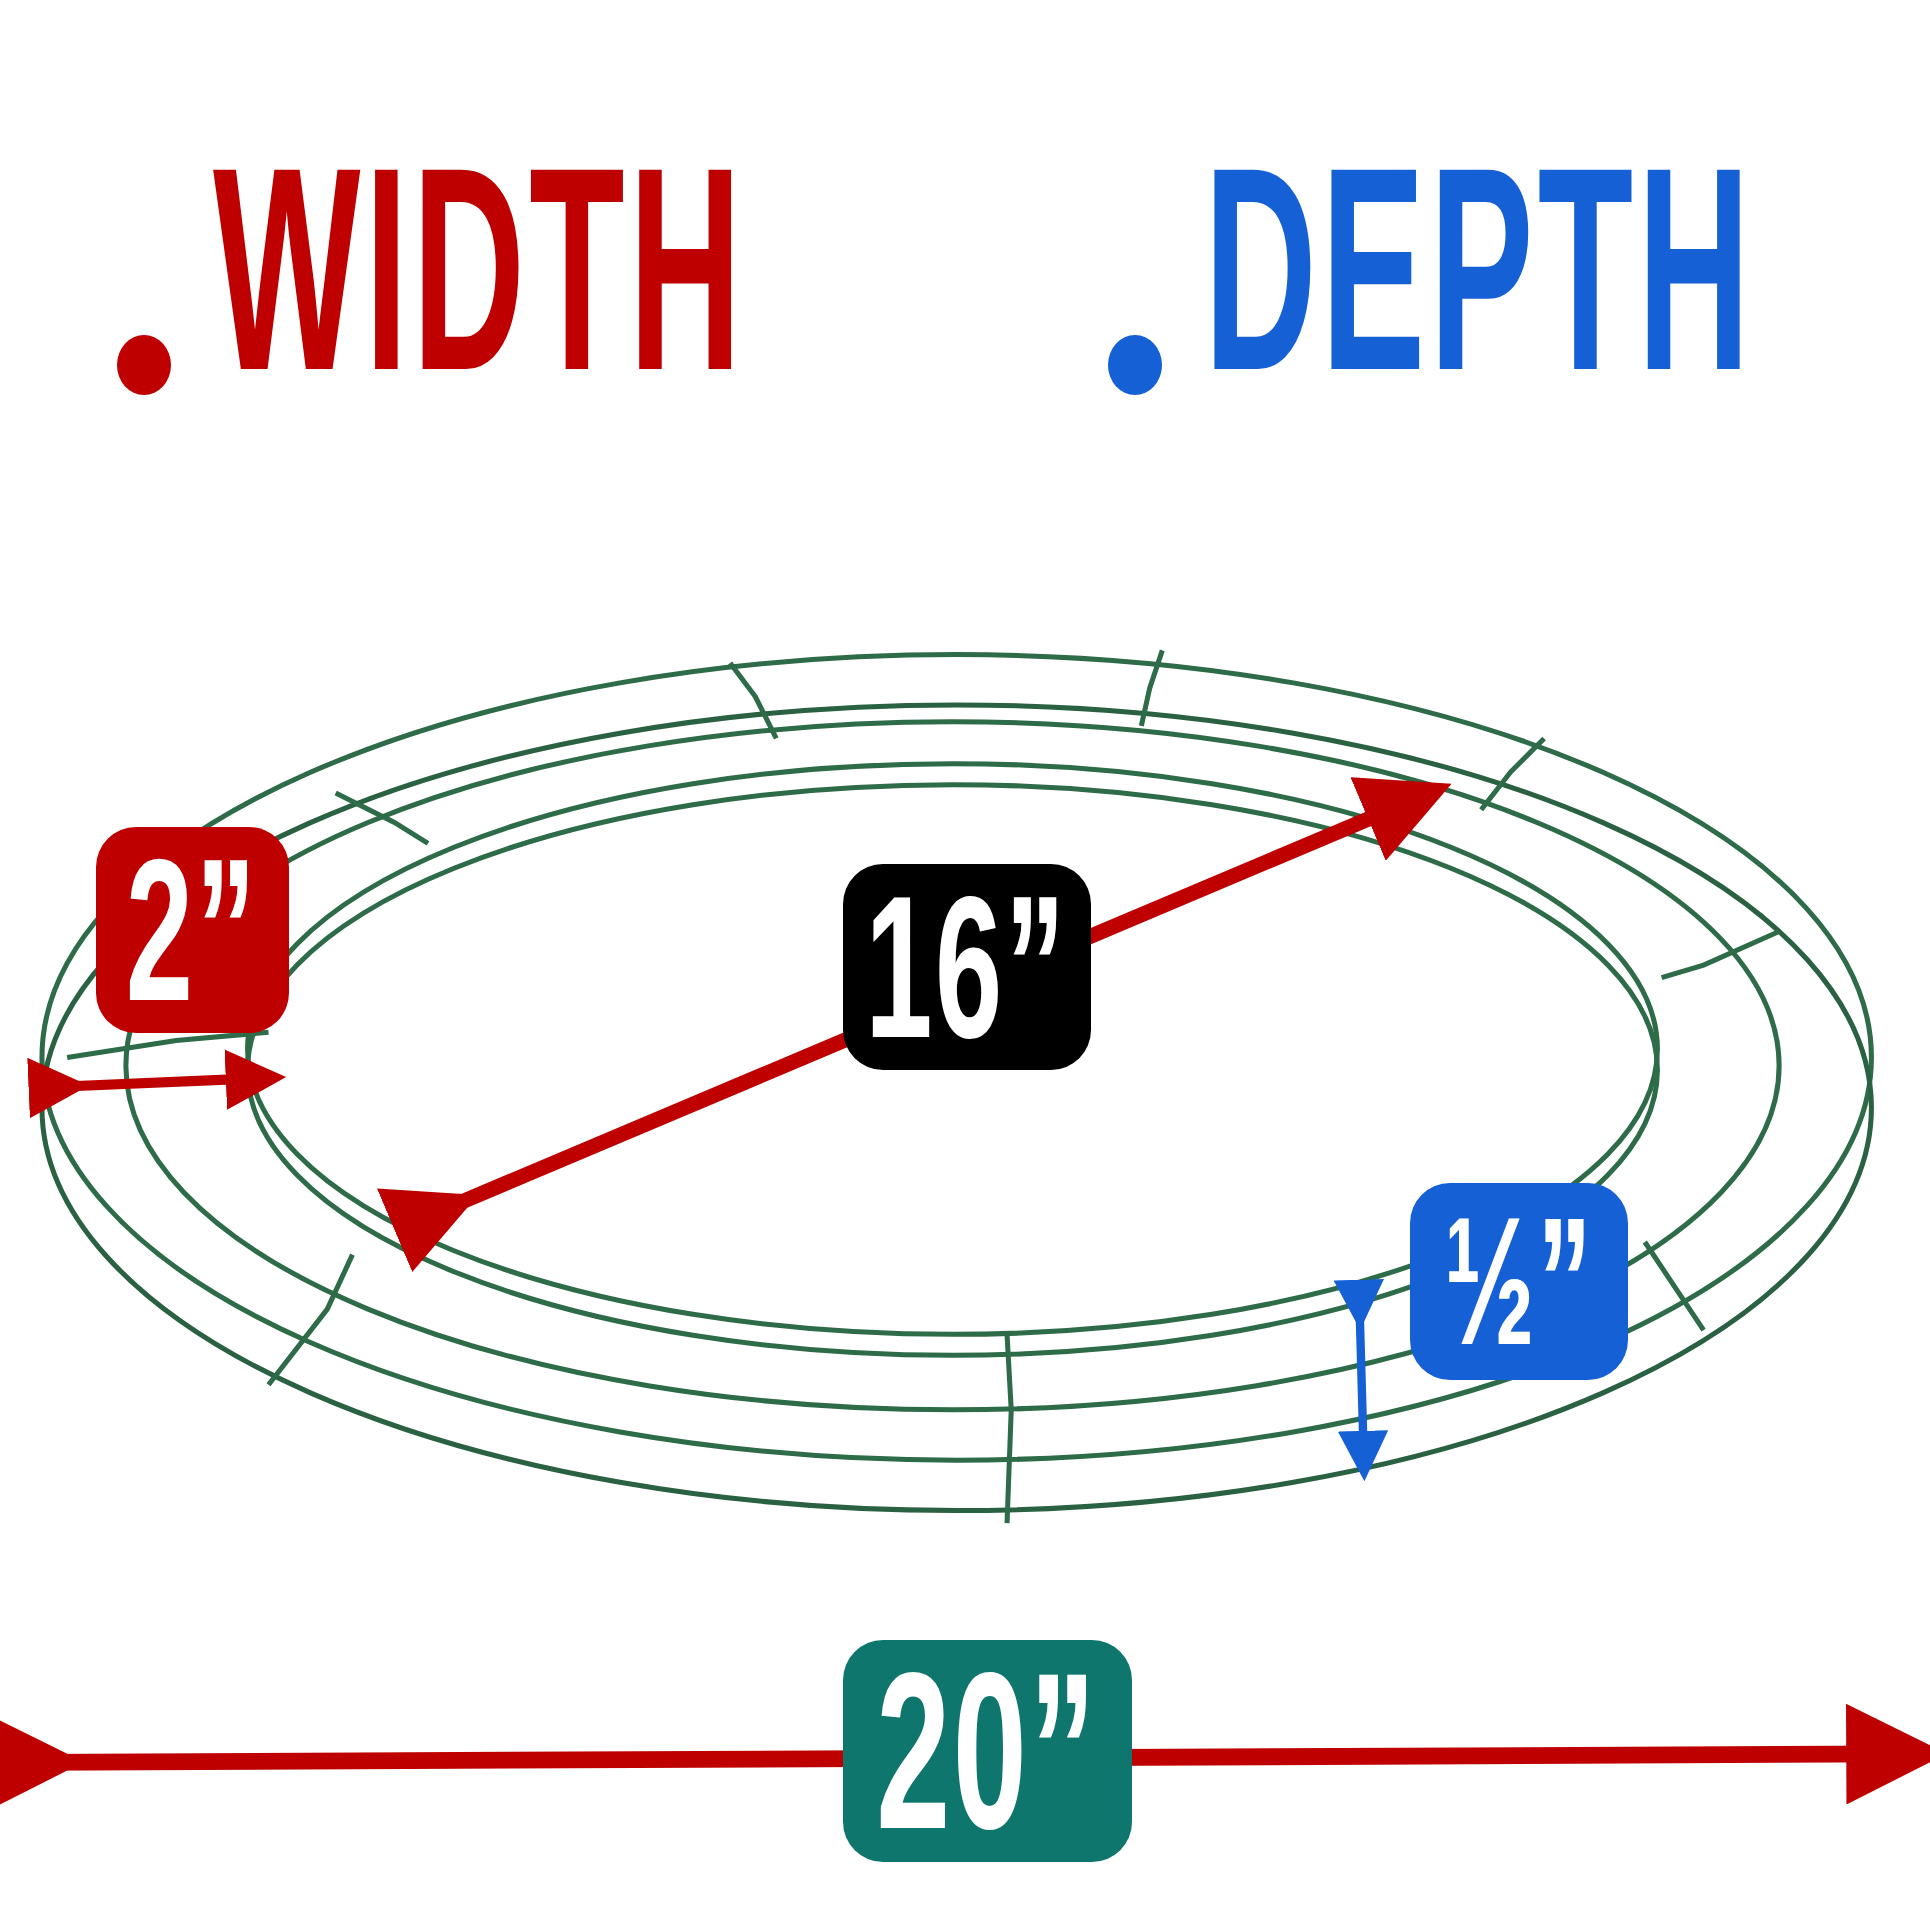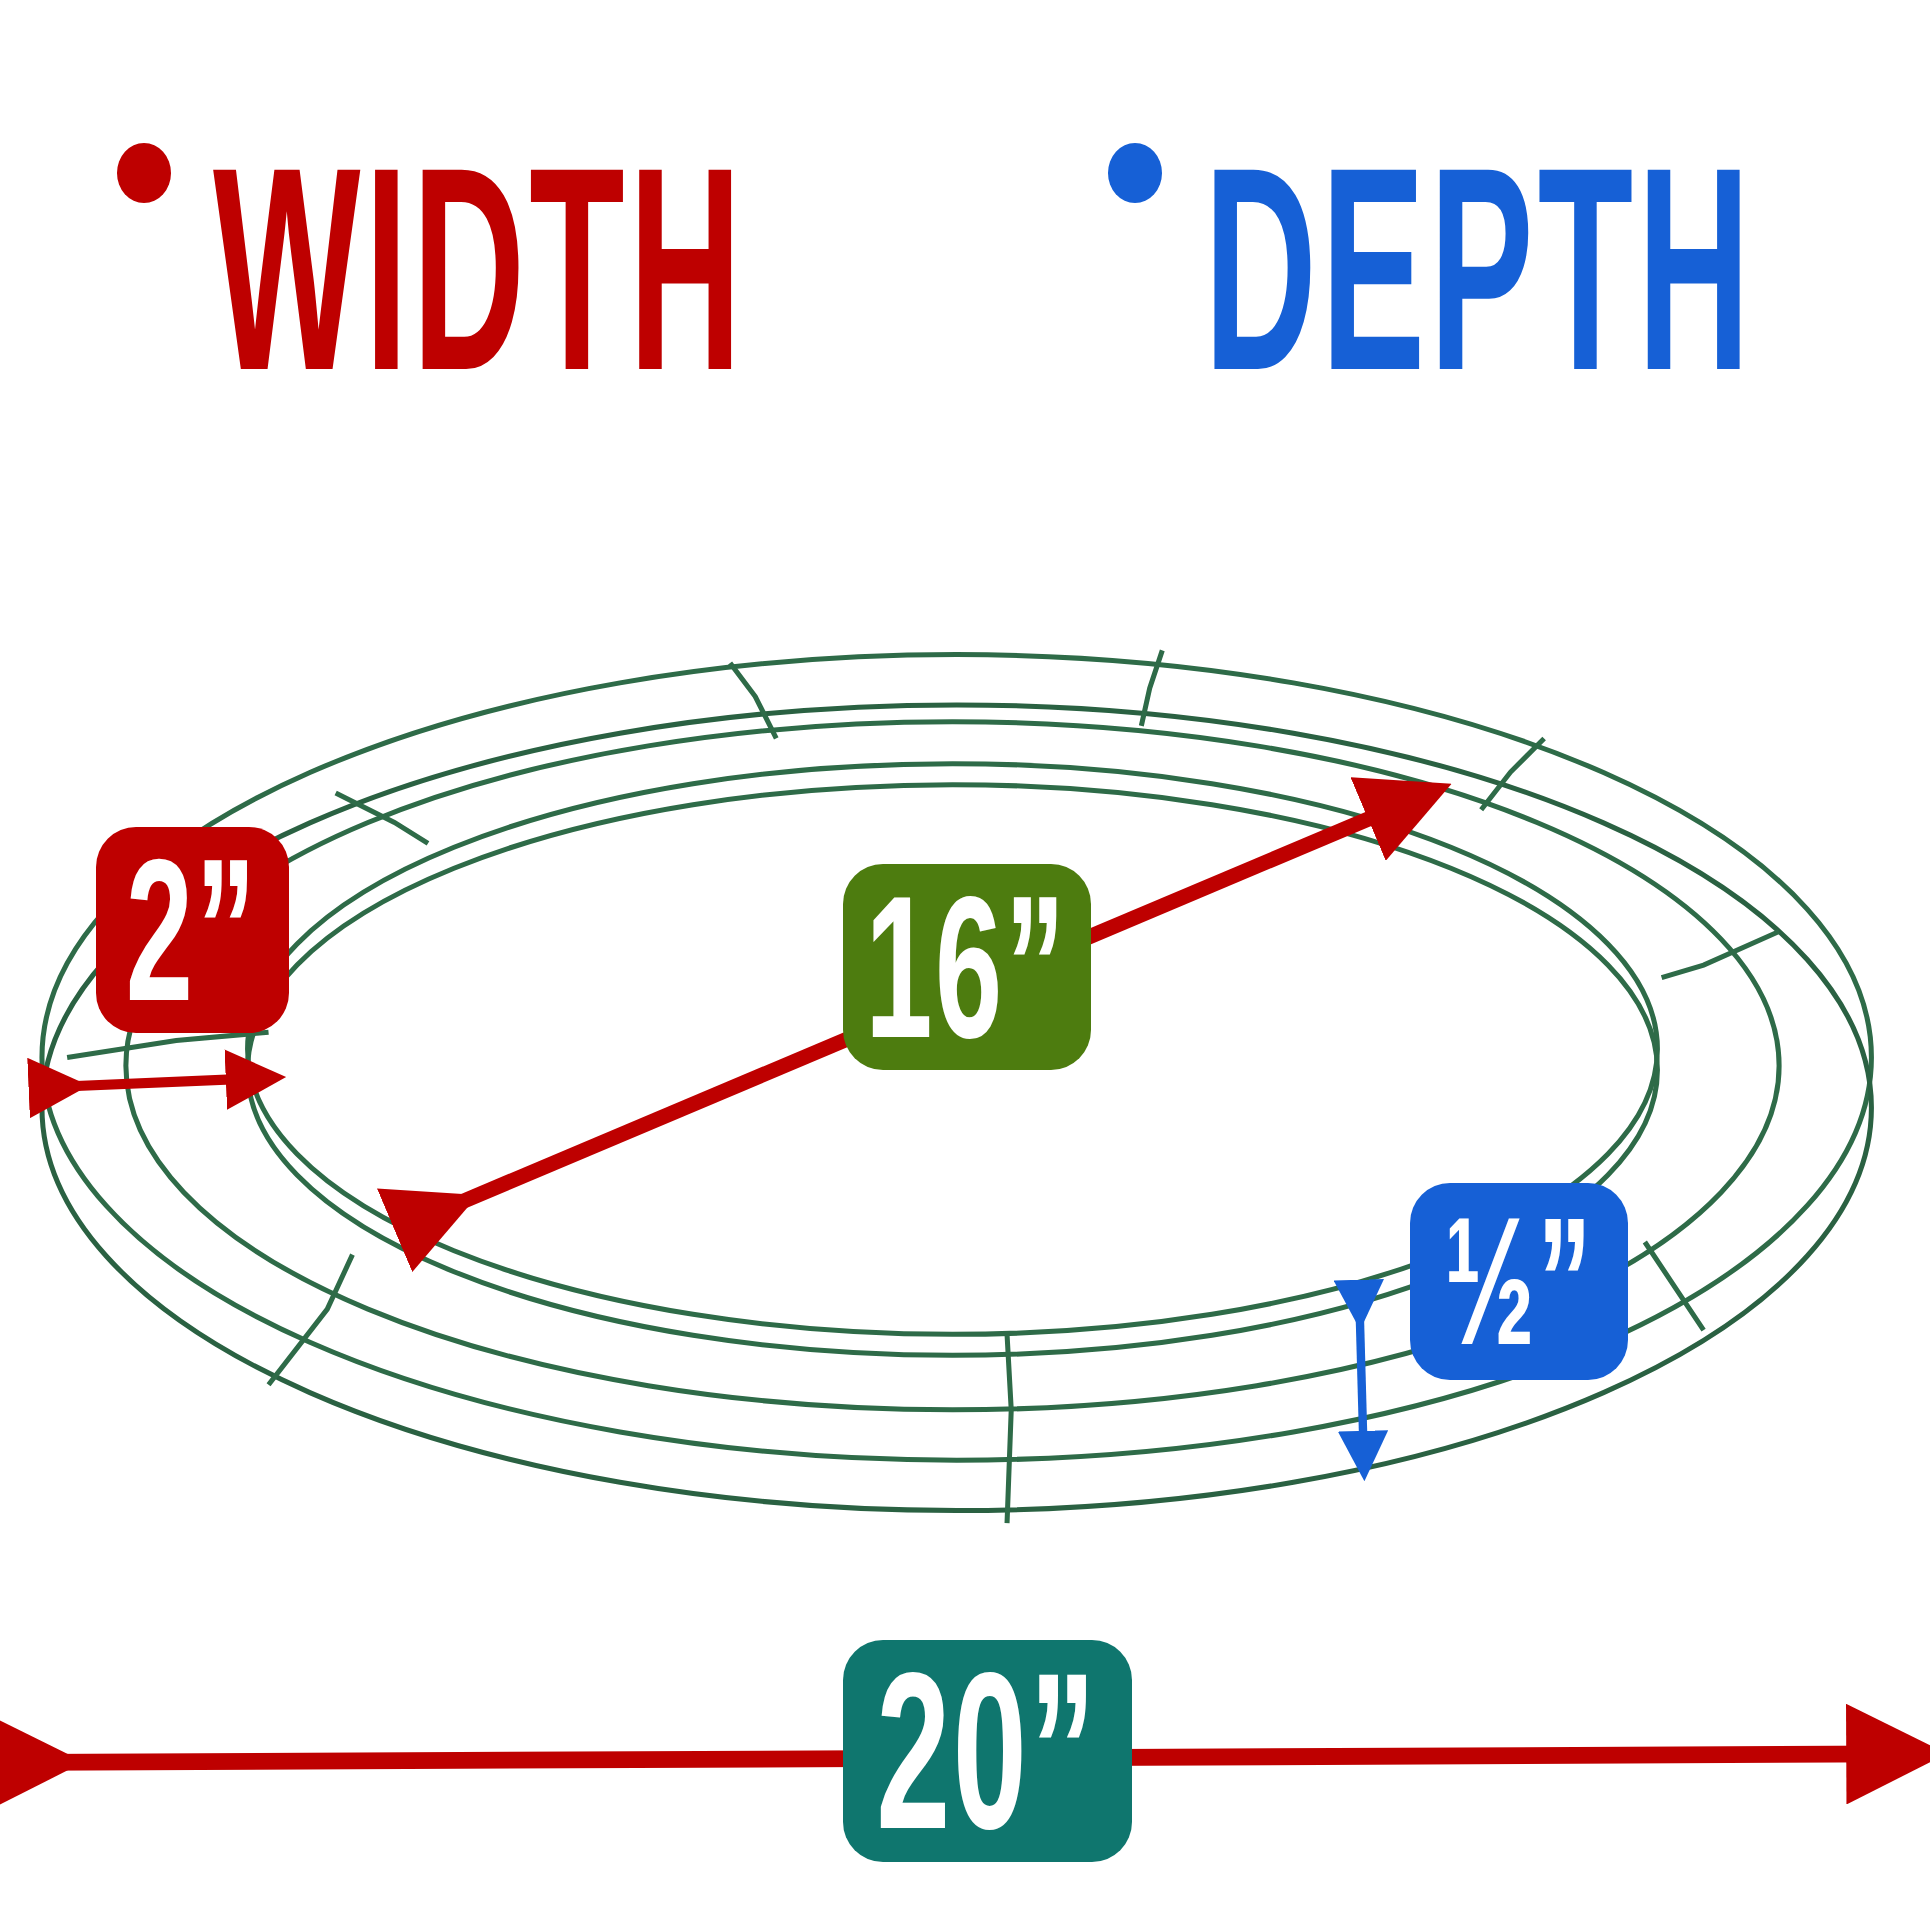--- a/index.html
+++ b/index.html
@@ -1,17 +1,17 @@
 <!DOCTYPE html>
 <html style="font-size:13.4px"><head>
 <meta charset="utf-8">
 <style>
   html, body { margin:0; padding:0; background:#ffffff; }
   body { width:1931px; height:1931px; position:relative; overflow:hidden; font-family:"Liberation Sans", sans-serif; }
-  .heading { position:absolute; top:143px; height:252px; display:flex; align-items:flex-start; }
+  .heading { position:absolute; top:143px; height:252px; display:flex; align-items:flex-end; }
   .heading .dot { width:54px; height:60px; border-radius:50%; margin-right:42px; }
   .heading .word { font-family:"Liberation Sans", sans-serif; font-weight:bold; font-size:252px; line-height:1; letter-spacing:6.7px; transform:scaleX(0.62) scaleY(1.15); transform-origin:left center; display:inline-block; }
   #width-heading { left:117px; }
   #depth-heading { left:1108px; }
   svg#diagram { position:absolute; left:0; top:0; }
   .badge { position:absolute; display:flex; align-items:center; justify-content:center; color:#fff; font-weight:bold; font-family:"Liberation Sans", sans-serif; border-radius:40px; }
   .badge span { display:inline-block; transform:scaleX(0.72) scaleY(1.2); letter-spacing:3.4px; }
 </style>
 </head>
 <body>
@@ -62,21 +62,21 @@
 
   <line x1="1620" y1="1555" x2="1625" y2="1735" stroke="#1660D6" stroke-width="10" marker-start="url(#arrB)" marker-end="url(#arrB)"></line>
 
   <line x1="40" y1="2100" x2="2260" y2="2090" stroke="#BE0000" stroke-width="20" marker-start="url(#arrR)" marker-end="url(#arrR)"></line>
 </svg>
 
 <div class="badge" style="left:96px;top:827px;width:193px;height:206px;background:#BE0000;font-size:168px;">
   <span>2”</span>
 </div>
 
-<div class="badge" style="left:843px;top:864px;width:248px;height:206px;background:#4d7c0f;font-size:168px;">
+<div class="badge" style="left:843px;top:864px;width:248px;height:206px;background:#000000;font-size:168px;">
   <span>16”</span>
 </div>
 
 <div class="badge" style="left:1410px;top:1183px;width:218px;height:197px;background:#1660D6;font-size:151px;">
   <span>½”</span>
 </div>
 
 <div class="badge" style="left:843px;top:1640px;width:289px;height:222px;background:#0f766e;font-size:185px;">
   <span>20”</span>
 </div>

